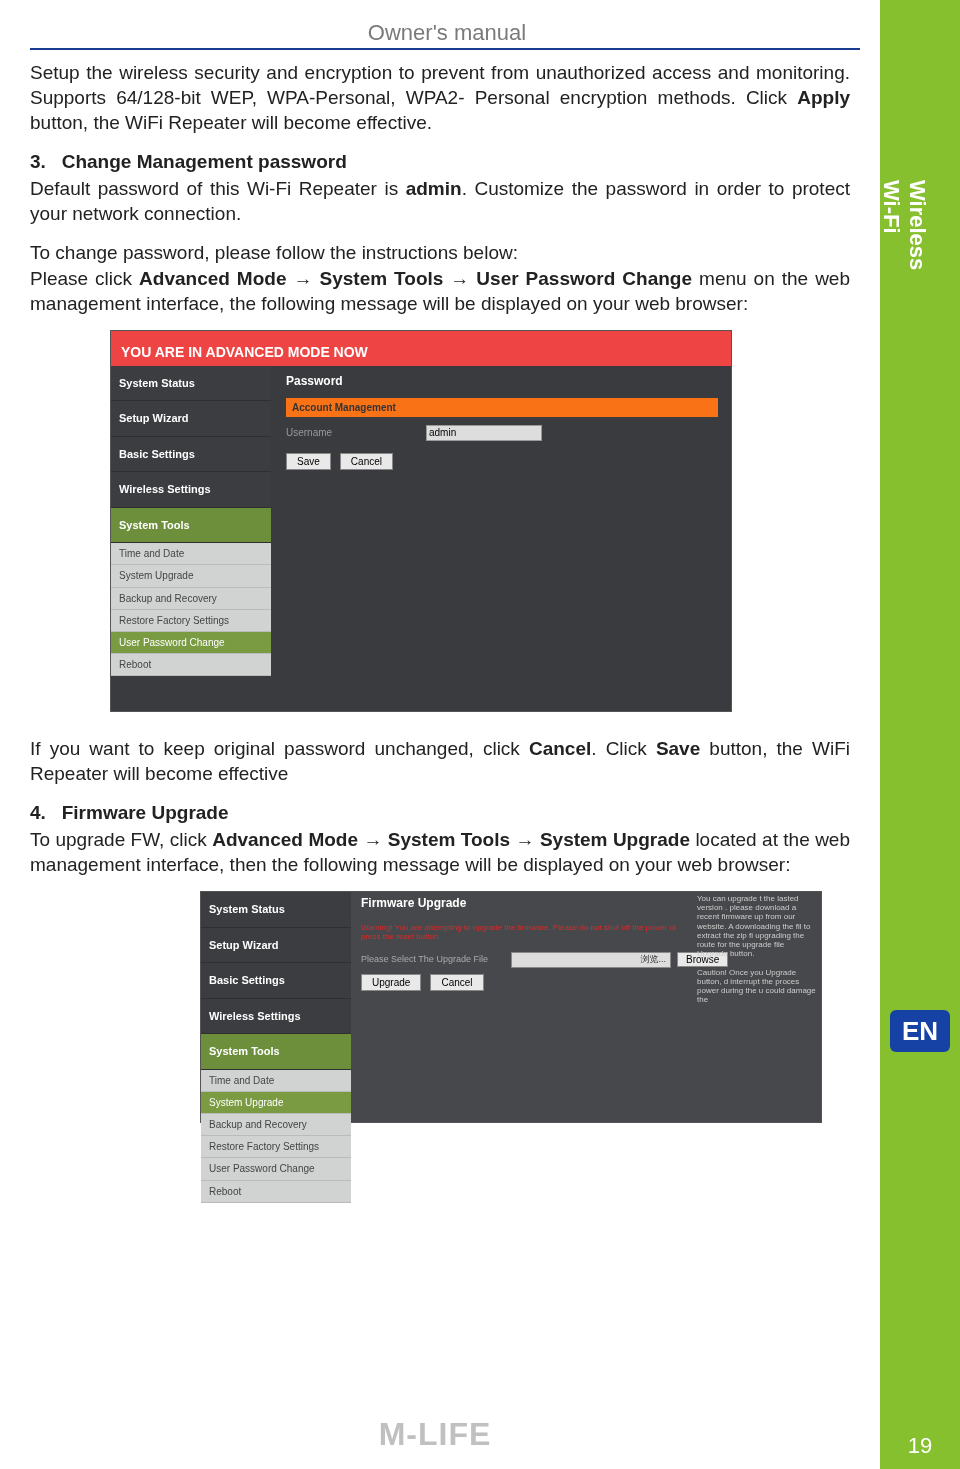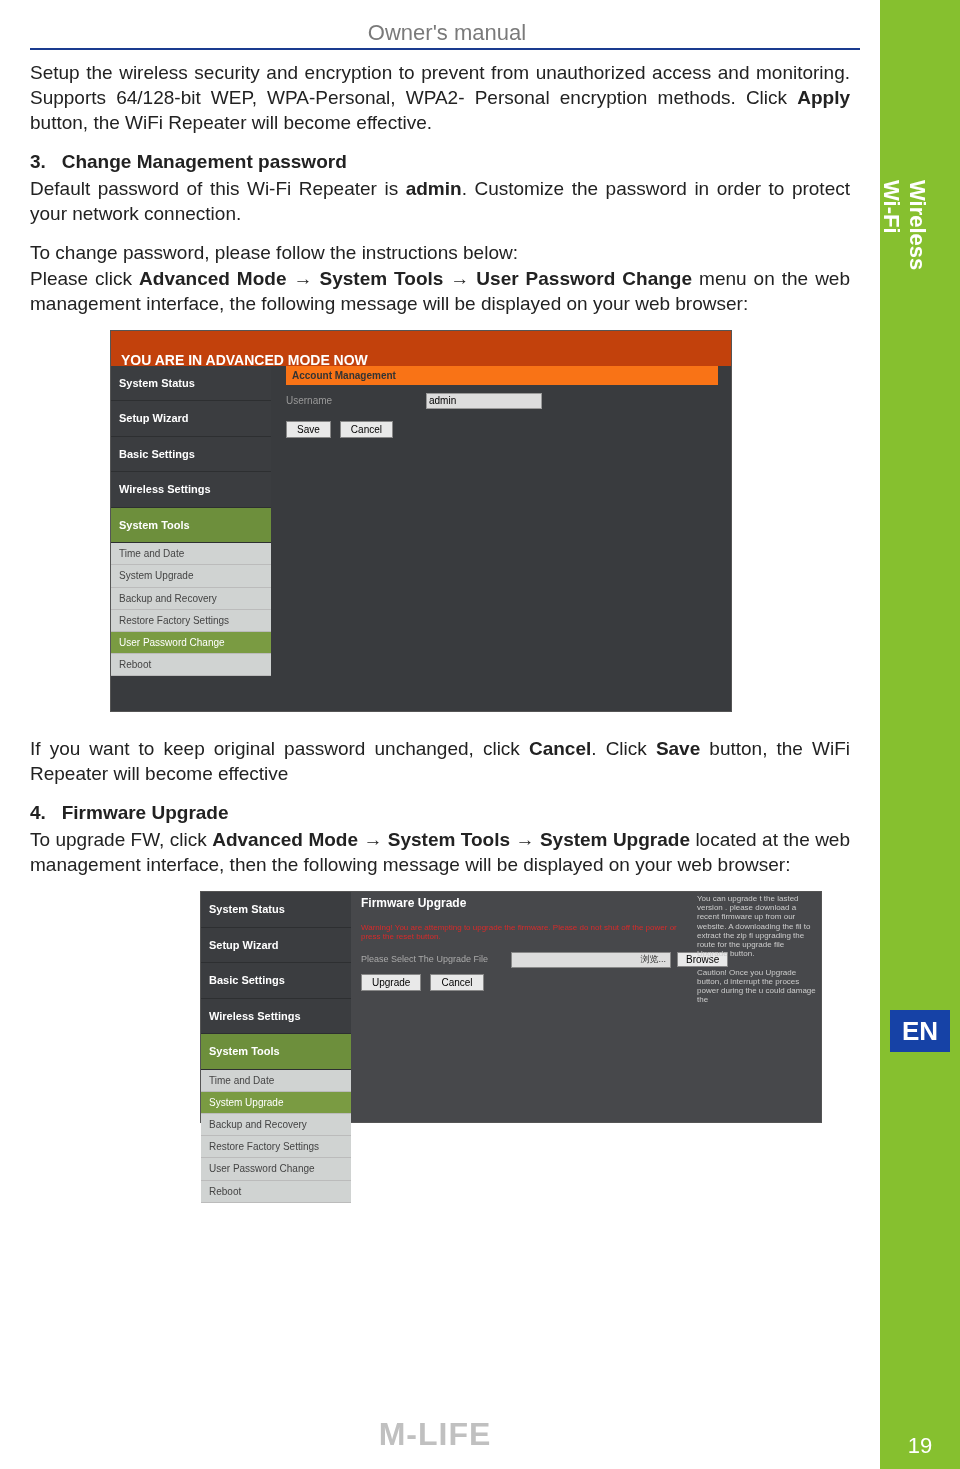--- a/index.html
+++ b/index.html
@@ -11,21 +11,21 @@
   .hdr{margin:10px 0 2px 0;font-weight:bold;}
   .bold{font-weight:bold;}
   
   .side-strip{position:absolute;right:0;top:0;width:80px;height:1469px;background:#86c02f;}
   .side-vert{position:absolute;color:#fff;font-size:22px;font-weight:600;transform:rotate(90deg);transform-origin:left top;}
   .en-badge{position:absolute;right:10px;width:60px;height:42px;background:#1642a6;color:#fff;display:flex;align-items:center;justify-content:center;font-weight:bold;font-size:26px;}
   .pg-num{position:absolute;right:0;bottom:10px;width:80px;text-align:center;color:#fff;font-size:22px;}
   
   .shot{background:#47484b;position:relative;border:1px solid #555;font-family:Arial,sans-serif;font-size:11px;color:#ddd;}
   .shot1{width:620px;height:380px;margin-left:80px;}
-  .adv-hdr{background:#c2410c;color:#fff;font-size:14px;font-weight:bold;padding:20px 10px;border-bottom:2px solid #22c55e;}
+  .adv-hdr{background:#ef4444;color:#fff;font-size:14px;font-weight:bold;padding:12px 10px;border-bottom:2px solid #22c55e;}
   .shot-body{position:absolute;left:0;top:35px;right:0;bottom:0;background:#393b3e;}
   .nav{position:absolute;left:0;top:0;width:160px;}
   .nav-item{background:#3b3d40;color:#fff;font-size:11px;font-weight:bold;padding:10px 8px;border-bottom:1px solid #2d2f31;}
   .nav-sub{background:#d0d3d2;color:#444;font-weight:normal;padding:4px 8px;border-bottom:1px solid #bbb;font-size:10px;}
   .nav-sub.active{background:#7a9b42;color:#fff;}
   .content{position:absolute;left:175px;top:0;right:0;}
   .sec-label{color:#fff;padding:8px 0;font-weight:bold;font-size:12px;}
   .sec-head{background:#f97316;color:#333;font-size:10px;font-weight:bold;padding:3px 6px;width:420px;}
   .row{display:flex;align-items:center;margin:8px 0;color:#999;font-size:10px;}
   .row label{width:140px;}
@@ -48,21 +48,21 @@
 </style>
 </head>
 <body>
 
 <div class="page">
   <div class="header-title">Owner's manual</div>
   <div class="header-rule"></div>
 
   <div class="side-strip"></div>
   <div class="side-vert" style="left:930px;top:180px;">Wireless Wi-Fi Repeater</div>
-  <div class="en-badge" style="top:1010px;">EN</div>
+  <div class="en-badge" style="top:1010px;border-radius:6px;">EN</div>
   <div class="pg-num">19</div>
 
   <div class="body-col">
     <p class="para">
       <span>Setup the wireless security and encryption to prevent from unauthorized access and monitoring. Supports 64/128-bit WEP, WPA-Personal, WPA2- Personal encryption methods. Click </span><span class="bold">Apply</span><span> button, the WiFi Repeater will become effective.</span>
     </p>
 
     <p class="hdr">
       <span>3.</span>&nbsp;&nbsp;&nbsp;<span>Change Management password</span>
     </p>
@@ -84,20 +84,21 @@
           <div class="nav-item">Wireless Settings</div>
           <div class="nav-item" style="background:#6d8f3c;">System Tools</div>
           <div class="nav-sub">Time and Date</div>
           <div class="nav-sub">System Upgrade</div>
           <div class="nav-sub">Backup and Recovery</div>
           <div class="nav-sub">Restore Factory Settings</div>
           <div class="nav-sub active">User Password Change</div>
           <div class="nav-sub">Reboot</div>
         </div>
         <div class="content">
+          <div class="sec-label">Password</div>
           <div class="sec-head">Account Management</div>
           <div class="row">
             <label>Username</label>
             <input value="admin" style="">
           </div>
           <div class="btns">
             <button>Save</button>
             <button>Cancel</button>
           </div>
         </div>

